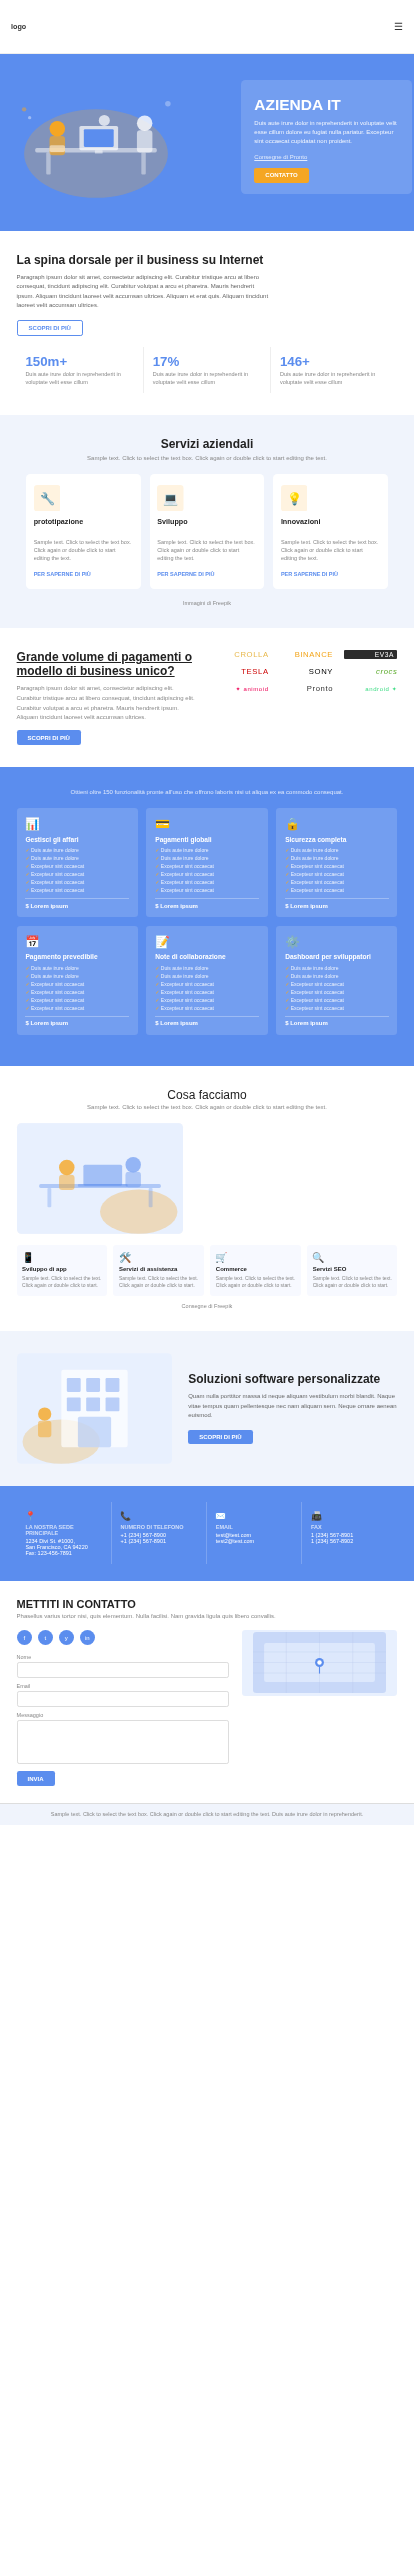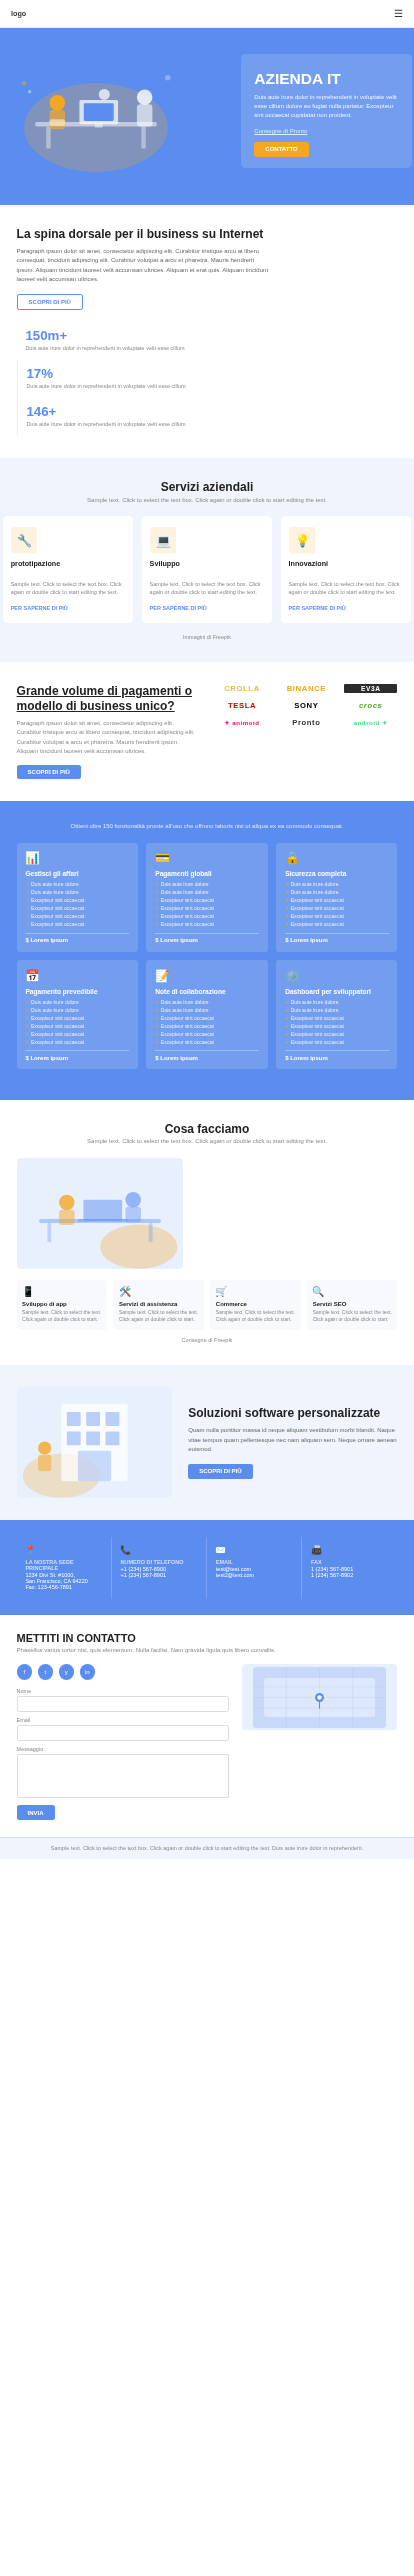--- a/index.html
+++ b/index.html
@@ -1,21 +1,21 @@
 <!DOCTYPE html>
 <html style="font-size:8.8px"><head>
   <meta charset="utf-8">
   <style>
     * { box-sizing: border-box; margin: 0; padding: 0; }
     body { font-family: Arial, sans-serif; width: 414px; background: #fff; overflow-x: hidden; }
 
     
     .navbar {
       display: flex; align-items: center; justify-content: space-between;
-      padding: 8px 11px; background: #fff; border-bottom: 0.6px solid #eee;
+      padding: 21px 11px; background: #fff; border-bottom: 0.6px solid #eee;
     }
     .navbar-logo { font-size: 7.2px; color: #333; font-weight: bold; }
     .navbar-menu-icon { font-size: 10px; cursor: pointer; color: #333; }
 
     
     .hero {
       background: #5b8dee;
       padding: 22px 2px 28px;
       position: relative;
       overflow: hidden;
@@ -63,34 +63,33 @@
     
     .section-spina {
       padding: 22px 16.6px;
       background: #fff;
     }
     .section-spina h2 { font-size: 12px; font-weight: 800; color: #222; margin-bottom: 5.5px; }
     .section-spina p { font-size: 6px; color: #666; line-height: 1.6; margin-bottom: 8.8px; max-width: 254px; }
     .stats-row {
       display: flex; gap: 0;
       margin-top: 11px;
-      flex-direction: column;
     }
     .stat-item {
       flex: 1; padding: 6.6px 8.8px;
       border-left: 0.6px solid #eee;
     }
     .stat-item:first-child { border-left: none; }
     .stat-num { font-size: 13.3px; font-weight: 900; color: #5b8dee; }
     .stat-label { font-size: 5.5px; color: #888; line-height: 1.4; margin-top: 2.2px; }
 
     
     .section-servizi {
       background: #f0f4fc;
-      padding: 22px 3px;
+      padding: 22px 26px;
       text-align: center;
     }
     .section-servizi h2 { font-size: 12px; font-weight: 800; color: #222; margin-bottom: 3.3px; }
     .section-servizi .sub { font-size: 6px; color: #888; margin-bottom: 13.3px; }
     .servizi-grid {
       display: grid; grid-template-columns: repeat(3,1fr); gap: 8.8px;
       margin-bottom: 11px;
     }
     .servizi-card {
       background: #fff; border-radius: 4.4px; padding: 11px 7.7px;
@@ -112,21 +111,21 @@
     }
     .volume-text { flex: 1; }
     .volume-text h2 { font-size: 12px; font-weight: 900; color: #222; line-height: 1.2; margin-bottom: 5.5px; text-decoration: underline; }
     .volume-text p { font-size: 6px; color: #888; line-height: 1.6; margin-bottom: 7.7px; }
     .volume-logos { flex: 1; }
     .logos-grid {
       display: grid; grid-template-columns: repeat(3, 1fr); gap: 7.7px 11px;
       align-items: center;
     }
     .logo-item {
-      font-size: 7.7px; font-weight: 700; color: #333; text-align: center;
+      font-size: 7.7px; font-weight: 400; color: #333; text-align: right;
       letter-spacing: 0.6px;
     }
     .logo-item.crolla { color: #e8b84b; }
     .logo-item.binance { color: #f3a417; }
     .logo-item.evsa { background: #2c2c2c; color: #fff; padding: 1.1px 3.3px; border-radius: 1.1px; font-size: 6.6px; }
     .logo-item.tesla { color: #cc0000; }
     .logo-item.sony { color: #000; }
     .logo-item.crocs { font-style: italic; color: #5aaa2a; }
     .logo-item.animoid { color: #e05; font-size: 6px; }
     .logo-item.medium { color: #333; }
@@ -152,21 +151,21 @@
     .incluso-card ul { list-style: none; padding: 0; }
     .incluso-card ul li { font-size: 5px; color: rgba(255,255,255,0.85); line-height: 1.6; }
     .incluso-card ul li::before { content: "✓ "; color: #f5a623; }
     .incluso-card .price { font-size: 6px; color: #fff; font-weight: bold; margin-top: 4.4px; border-top: 0.6px solid rgba(255,255,255,0.3); padding-top: 3.3px; }
 
     
     .section-facciamo {
       background: #fff;
       padding: 22px 16.6px;
     }
-    .section-facciamo h2 { font-size: 12px; font-weight: 700; color: #222; text-align: center; margin-bottom: 2.2px; }
+    .section-facciamo h2 { font-size: 12px; font-weight: 400; color: #222; text-align: center; margin-bottom: 2.2px; }
     .section-facciamo .sub { font-size: 6px; color: #888; text-align: center; margin-bottom: 13.3px; }
     .facciamo-main {
       display: flex; gap: 11px; margin-bottom: 11px;
     }
     .facciamo-illus {
       width: 166px; height: 111px; background: #f0f4fc; border-radius: 4.4px;
       flex-shrink: 0; overflow: hidden;
     }
     .facciamo-cards {
       display: grid; grid-template-columns: repeat(4,1fr); gap: 6.6px;

